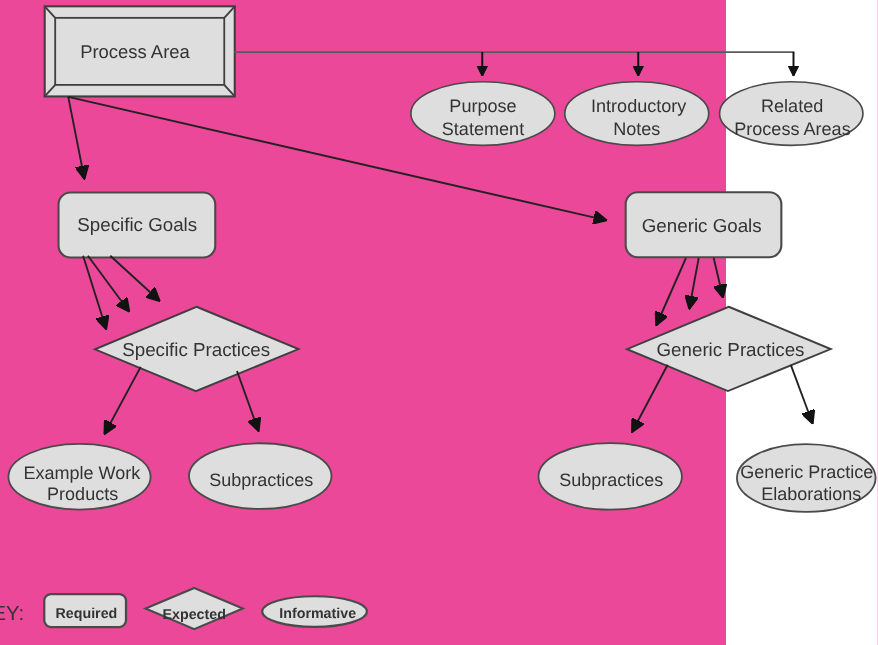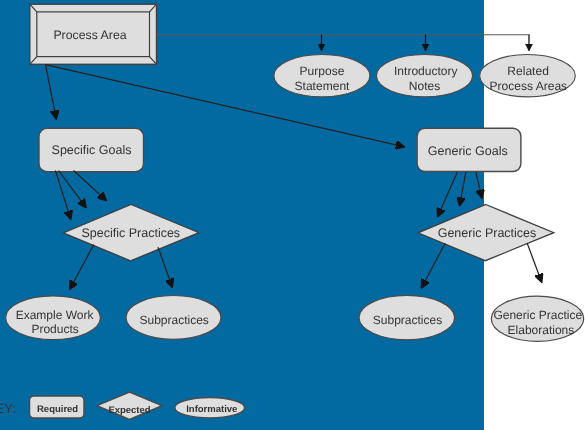--- a/index.html
+++ b/index.html
@@ -1,18 +1,18 @@
 <!DOCTYPE html>
 <html><head>
 <meta charset="utf-8">
 <title>CMMI Process Area Structure</title>
 <style>
   html,body{margin:0;padding:0;background:#ffffff;}
   body{width:585px;height:430px;overflow:hidden;font-family:"Liberation Sans",sans-serif;}
-  #stage{position:relative;width:484px;height:430px;background:#0369a1;}
+  #stage{position:relative;width:484px;height:430px;background:#ec4899;}
   svg.diagram{position:absolute;left:0;top:0;width:585px;height:430px;display:block;}
   text{font-family:"Liberation Sans",sans-serif;fill:#333333;-webkit-font-smoothing:antialiased;text-rendering:geometricPrecision;}
   svg{shape-rendering:geometricPrecision;}
 </style>
 </head>
 <body>
 
 <div id="stage">
   <svg class="diagram" viewBox="0 0 585 430">
     <defs>

